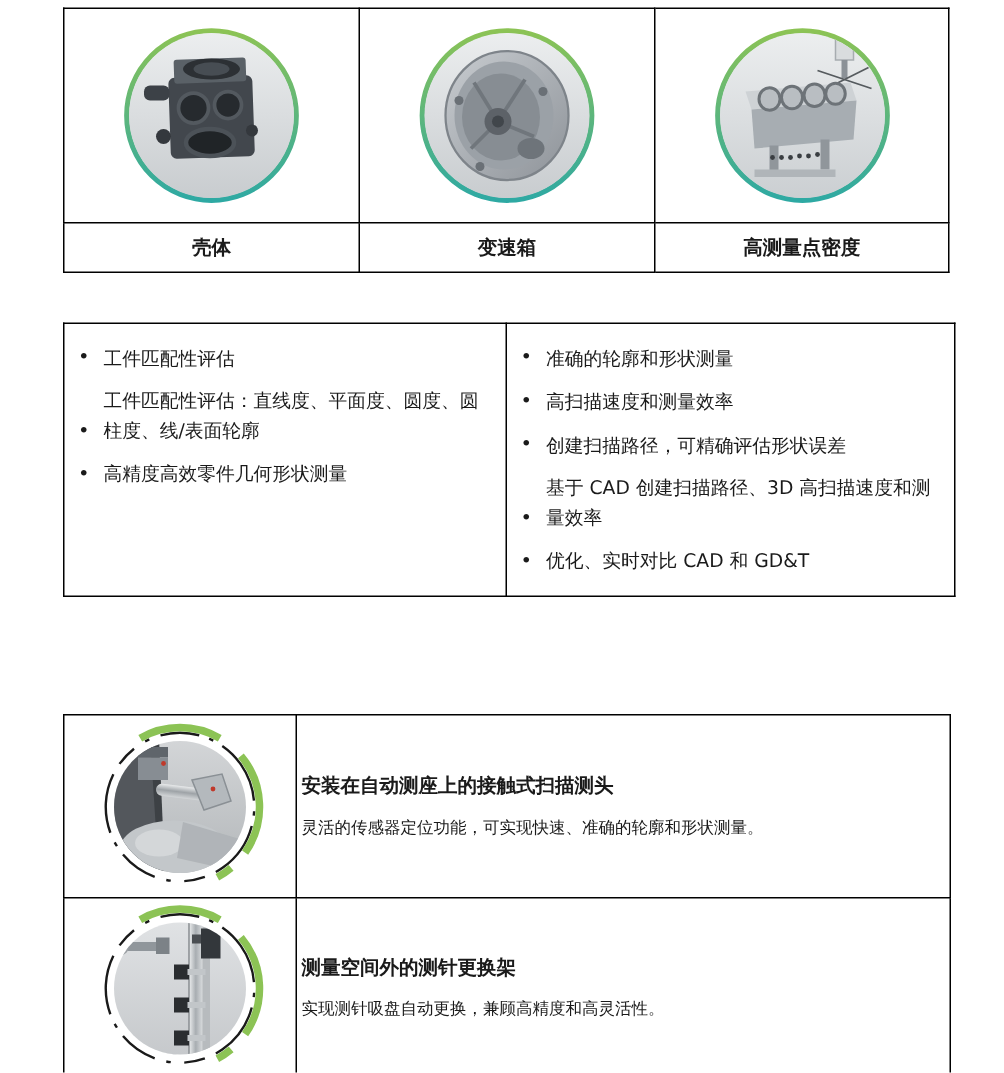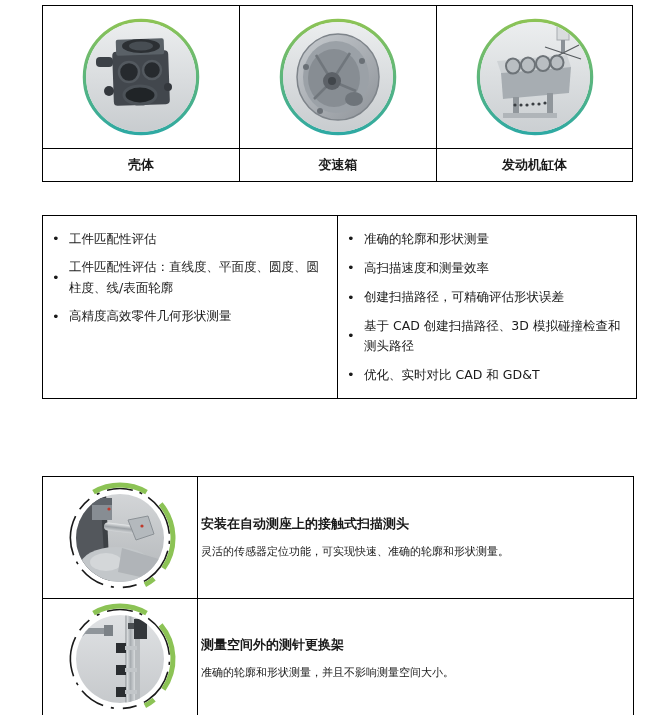--- a/index.html
+++ b/index.html
@@ -16,21 +16,21 @@
 
   
   .parts-table { left:42px; top:5px; width:590px; }
   .parts-table .img-cell { height:143px; text-align:center; vertical-align:middle; padding:2px; }
   .parts-table .label-cell { height:33px; text-align:center; font-weight:bold; font-size:13px; }
 
   
   .comparison-table { left:42px; top:215px; width:594px; }
   .comparison-table .hdr { height:35px; font-weight:bold; font-size:12.5px; padding:2px 4px; vertical-align:middle; }
   .comparison-table .list-cell { height:168px; vertical-align:top; padding:12px 4px 4px 0; }
-  .bullet-item { display:flex; align-items:center; margin-bottom:8px; font-size:12.5px; line-height:1.62; }
+  .bullet-item { display:flex; align-items:flex-end; margin-bottom:8px; font-size:12.5px; line-height:1.62; }
   .bullet-marker { flex:0 0 26px; padding-left:9px; }
   .bullet-marker::before { content:"\2022"; font-size:13px; }
   .bullet-text { flex:1; padding-right:3px; }
 
   
   .features-table { left:42px; top:476px; width:591px;border-radius:10px; }
   .features-table .photo-cell { text-align:center; vertical-align:middle; padding:2px; }
   .features-table .text-cell { vertical-align:middle; padding:6px 10px 6px 3px; }
   .features-table .row1 td { height:122px; }
   .features-table .row2 td { height:93px; }
@@ -160,21 +160,21 @@
                 <circle cx="66" cy="89" r="1.6"></circle>
                 <circle cx="72" cy="88" r="1.6"></circle>
           </g>
         </g>
       </svg>
     </td>
   </tr>
   <tr>
     <td class="label-cell">壳体</td>
     <td class="label-cell">变速箱</td>
-    <td class="label-cell">发动机缸体</td>
+    <td class="label-cell">高测量点密度</td>
   </tr>
 </tbody>
   </table>
 
 <table class="comparison-table">
   <colgroup>
       <col style="width:295px">
       <col style="width:299px">
     </colgroup>
   <tbody>
@@ -201,21 +201,21 @@
       <div class="bullet-item">
         <span class="bullet-marker"></span>
         <span class="bullet-text">高扫描速度和测量效率</span>
       </div>
       <div class="bullet-item">
         <span class="bullet-marker"></span>
         <span class="bullet-text">创建扫描路径，可精确评估形状误差</span>
       </div>
       <div class="bullet-item">
         <span class="bullet-marker"></span>
-        <span class="bullet-text">基于 CAD 创建扫描路径、3D 模拟碰撞检查和测头路径</span>
+        <span class="bullet-text">基于 CAD 创建扫描路径、3D 高扫描速度和测量效率</span>
       </div>
       <div class="bullet-item">
         <span class="bullet-marker"></span>
         <span class="bullet-text">优化、实时对比 CAD 和 GD&amp;T</span>
       </div>
     </td>
   </tr>
 </tbody>
   </table>
 
@@ -307,17 +307,17 @@
         <circle cx="58" cy="58" r="49.5" fill="none" stroke="#1a1a1a" stroke-width="1.6" stroke-dasharray="26 7 3 7 40 8 14 9 3 8" transform="rotate(-35 58 58)"></circle>
         <g fill="none" stroke="#8CC355" stroke-width="5">
           <path d="M31.5,12.1 A53,53 0 0 1 84.5,12.1"></path>
           <path d="M98.6,23.9 A53,53 0 0 1 101.4,88.4"></path>
           <path d="M92.1,98.6 A53,53 0 0 1 82.9,104.8"></path>
         </g>
       </svg>
     </td>
     <td class="text-cell">
       <div class="feature-title">测量空间外的测针更换架</div>
-      <div class="feature-desc">准确的轮廓和形状测量，并且不影响测量空间大小。</div>
+      <div class="feature-desc">实现测针吸盘自动更换，兼顾高精度和高灵活性。</div>
     </td>
   </tr>
 </tbody>
   </table>
 
 </body></html>

